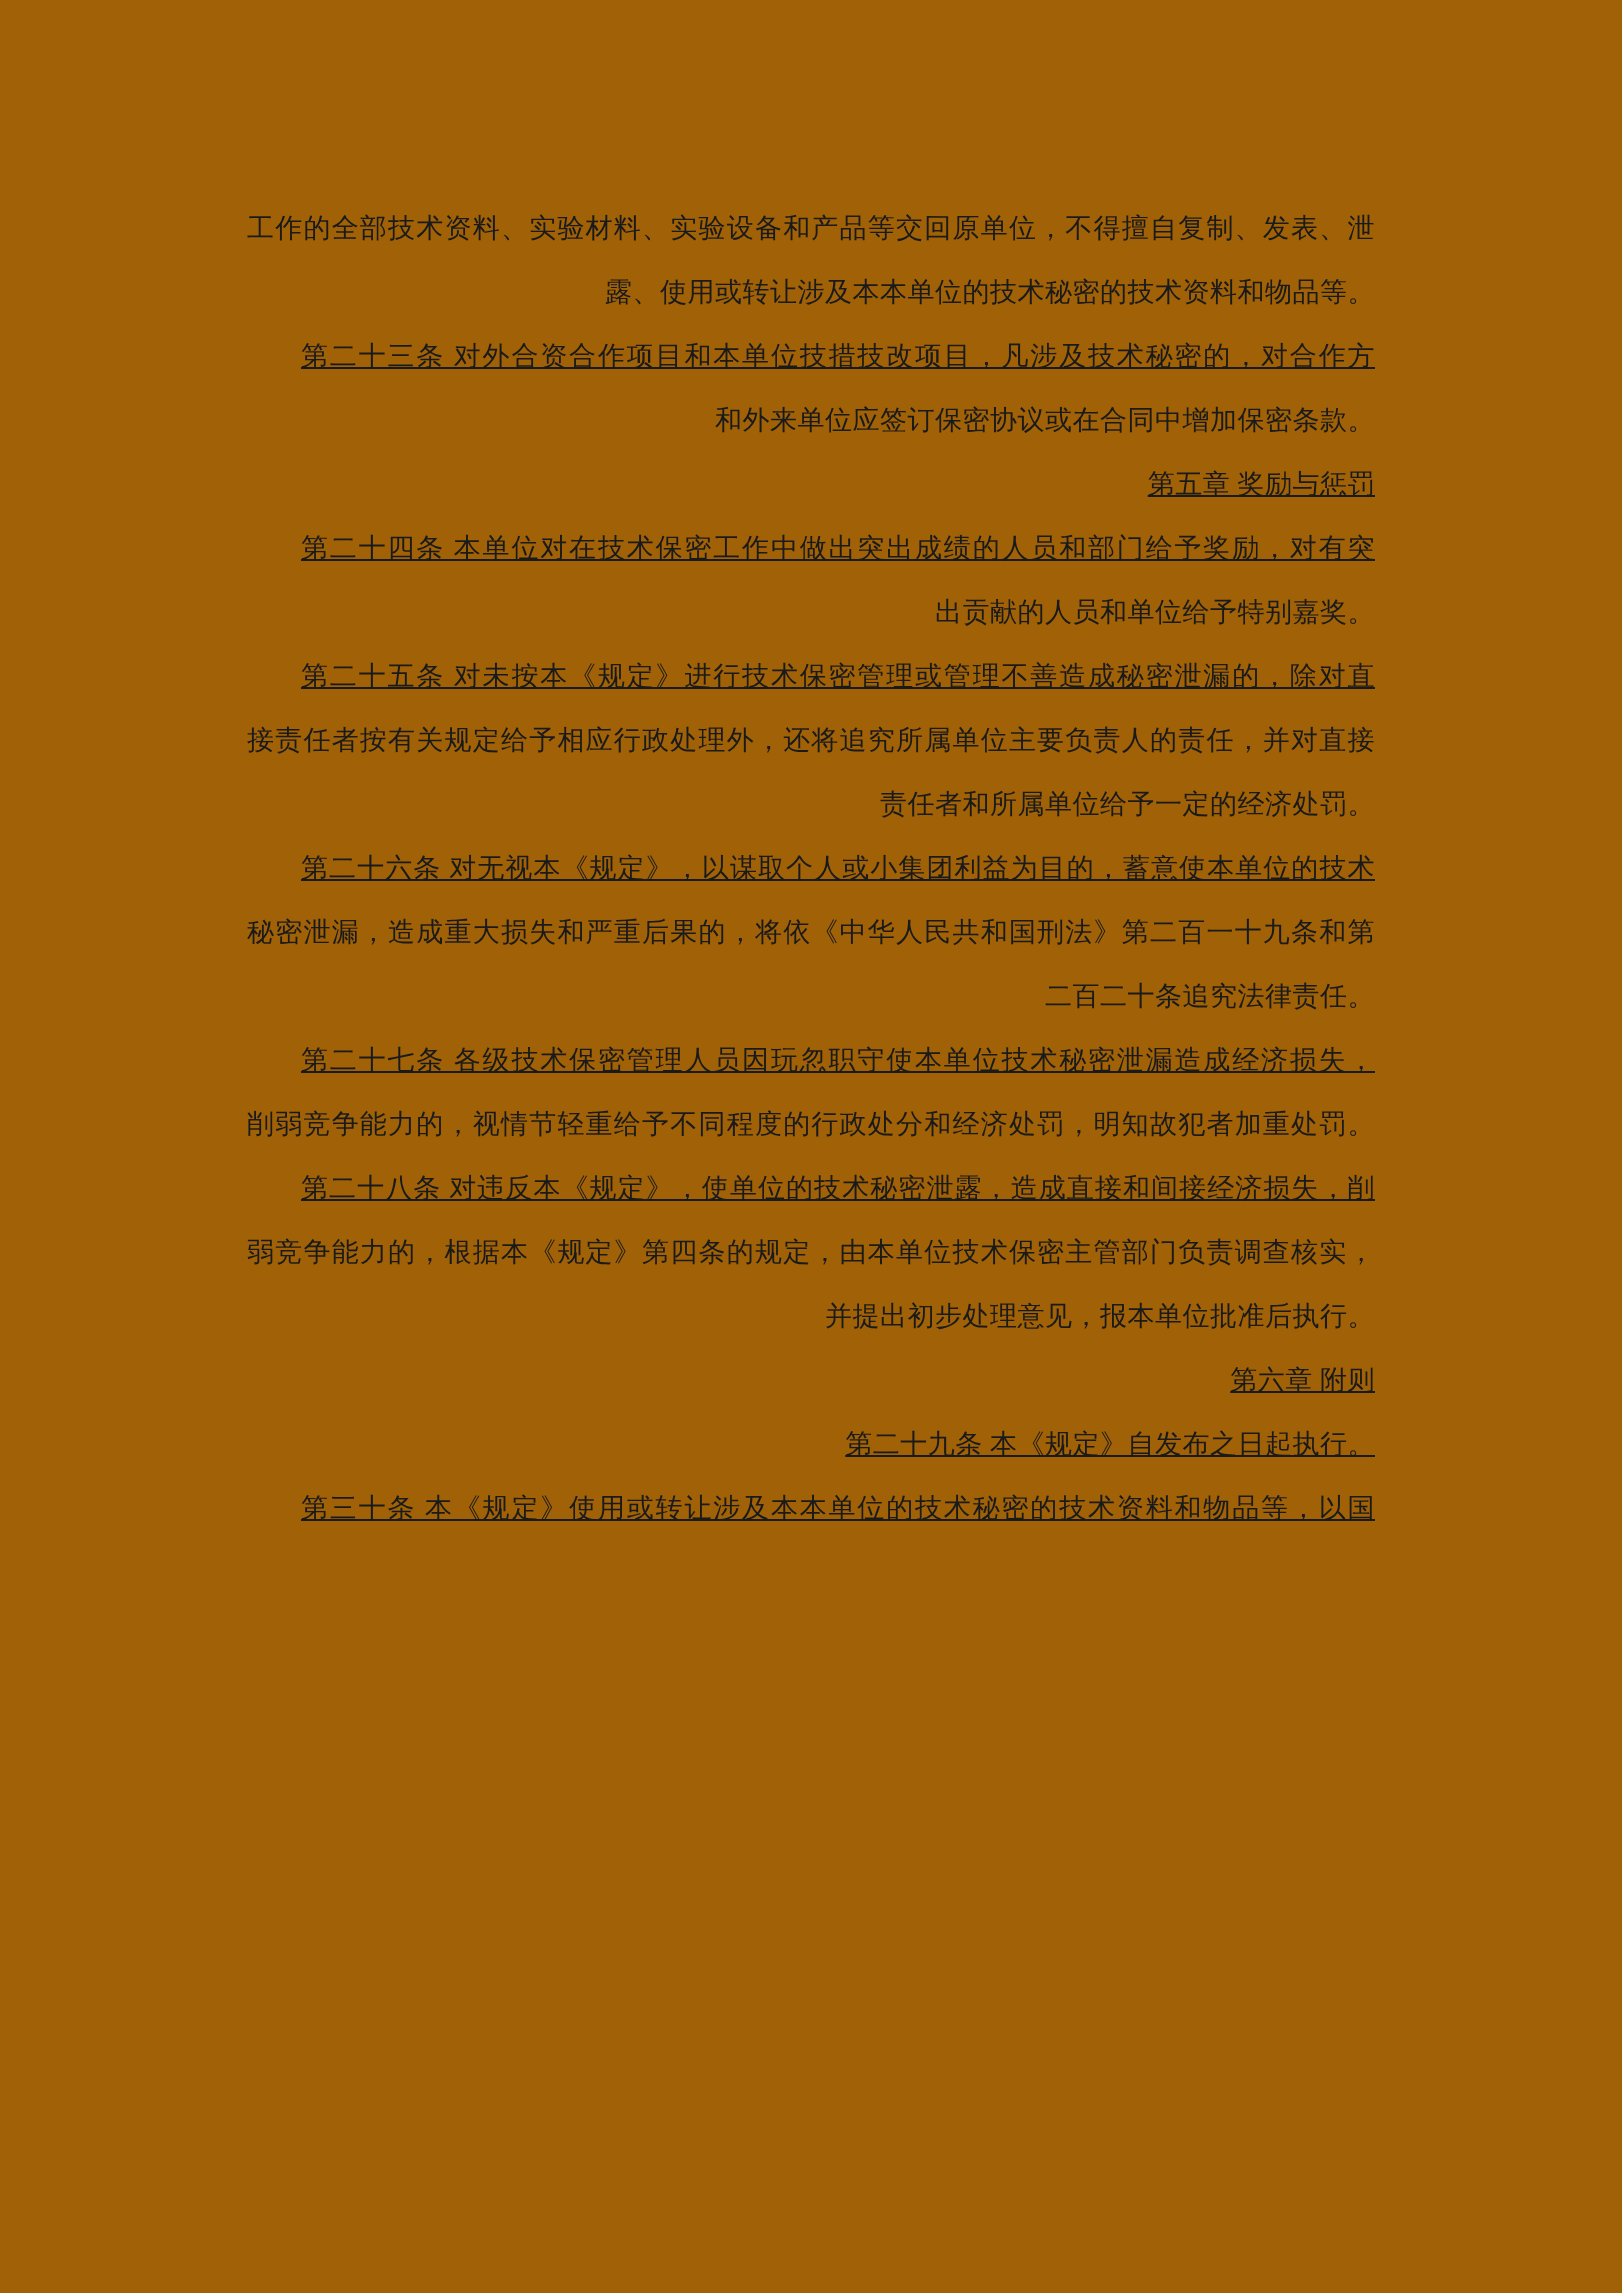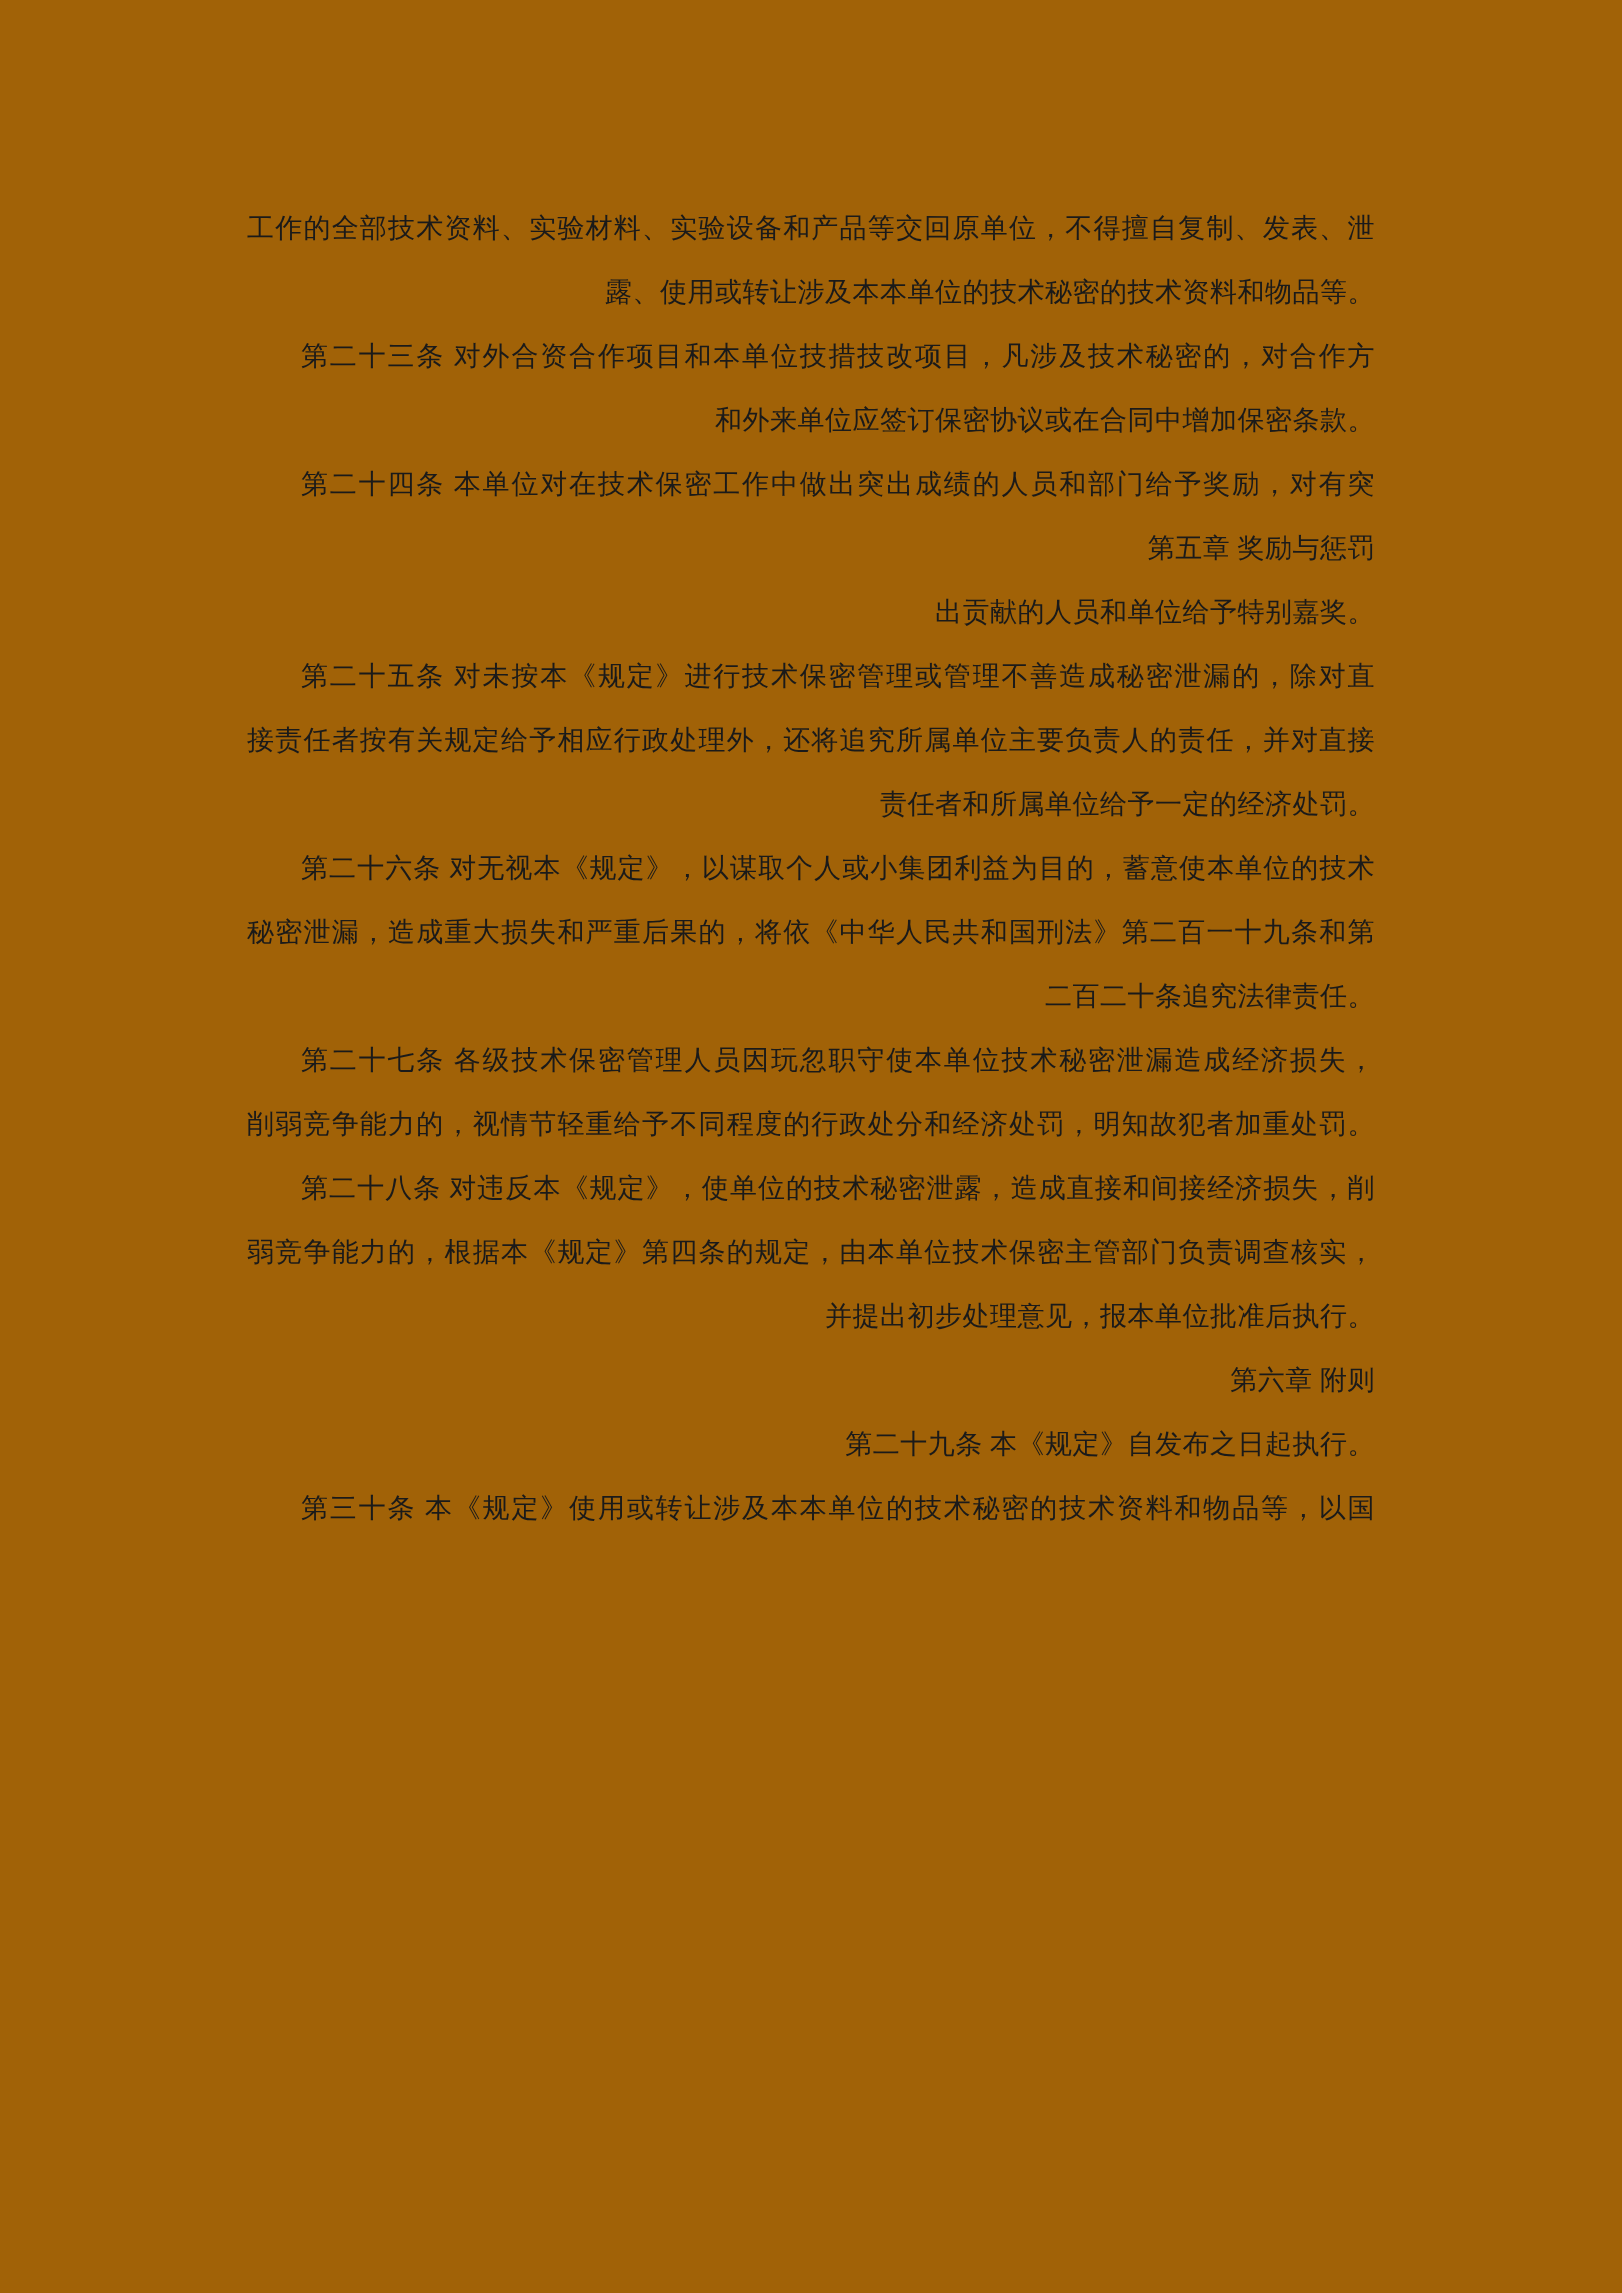--- a/index.html
+++ b/index.html
@@ -36,33 +36,34 @@
     text-align: right;
     white-space: nowrap;
   }
   .line.justify {
     white-space: normal;
     text-align: justify;
     text-align-last: justify;
   }
   .line.indent {
     text-indent: 2em;
+    text-decoration: underline;
   }
 </style>
 </head>
 <body>
 
 <div class="page">
   <div class="textblock">
     <div class="line justify">工作的全部技术资料、实验材料、实验设备和产品等交回原单位，不得擅自复制、发表、泄</div>
     <div class="line">露、使用或转让涉及本本单位的技术秘密的技术资料和物品等。</div>
     <div class="line indent justify">第二十三条 对外合资合作项目和本单位技措技改项目，凡涉及技术秘密的，对合作方</div>
     <div class="line">和外来单位应签订保密协议或在合同中增加保密条款。</div>
+    <div class="line indent">第五章 奖励与惩罚</div>
     <div class="line indent justify">第二十四条 本单位对在技术保密工作中做出突出成绩的人员和部门给予奖励，对有突</div>
-    <div class="line indent">第五章 奖励与惩罚</div>
     <div class="line">出贡献的人员和单位给予特别嘉奖。</div>
     <div class="line indent justify">第二十五条 对未按本《规定》进行技术保密管理或管理不善造成秘密泄漏的，除对直</div>
     <div class="line justify">接责任者按有关规定给予相应行政处理外，还将追究所属单位主要负责人的责任，并对直接</div>
     <div class="line">责任者和所属单位给予一定的经济处罚。</div>
     <div class="line indent justify">第二十六条 对无视本《规定》，以谋取个人或小集团利益为目的，蓄意使本单位的技术</div>
     <div class="line justify">秘密泄漏，造成重大损失和严重后果的，将依《中华人民共和国刑法》第二百一十九条和第</div>
     <div class="line">二百二十条追究法律责任。</div>
     <div class="line indent justify">第二十七条 各级技术保密管理人员因玩忽职守使本单位技术秘密泄漏造成经济损失，</div>
     <div class="line justify">削弱竞争能力的，视情节轻重给予不同程度的行政处分和经济处罚，明知故犯者加重处罚。</div>
     <div class="line indent justify">第二十八条 对违反本《规定》，使单位的技术秘密泄露，造成直接和间接经济损失，削</div>

